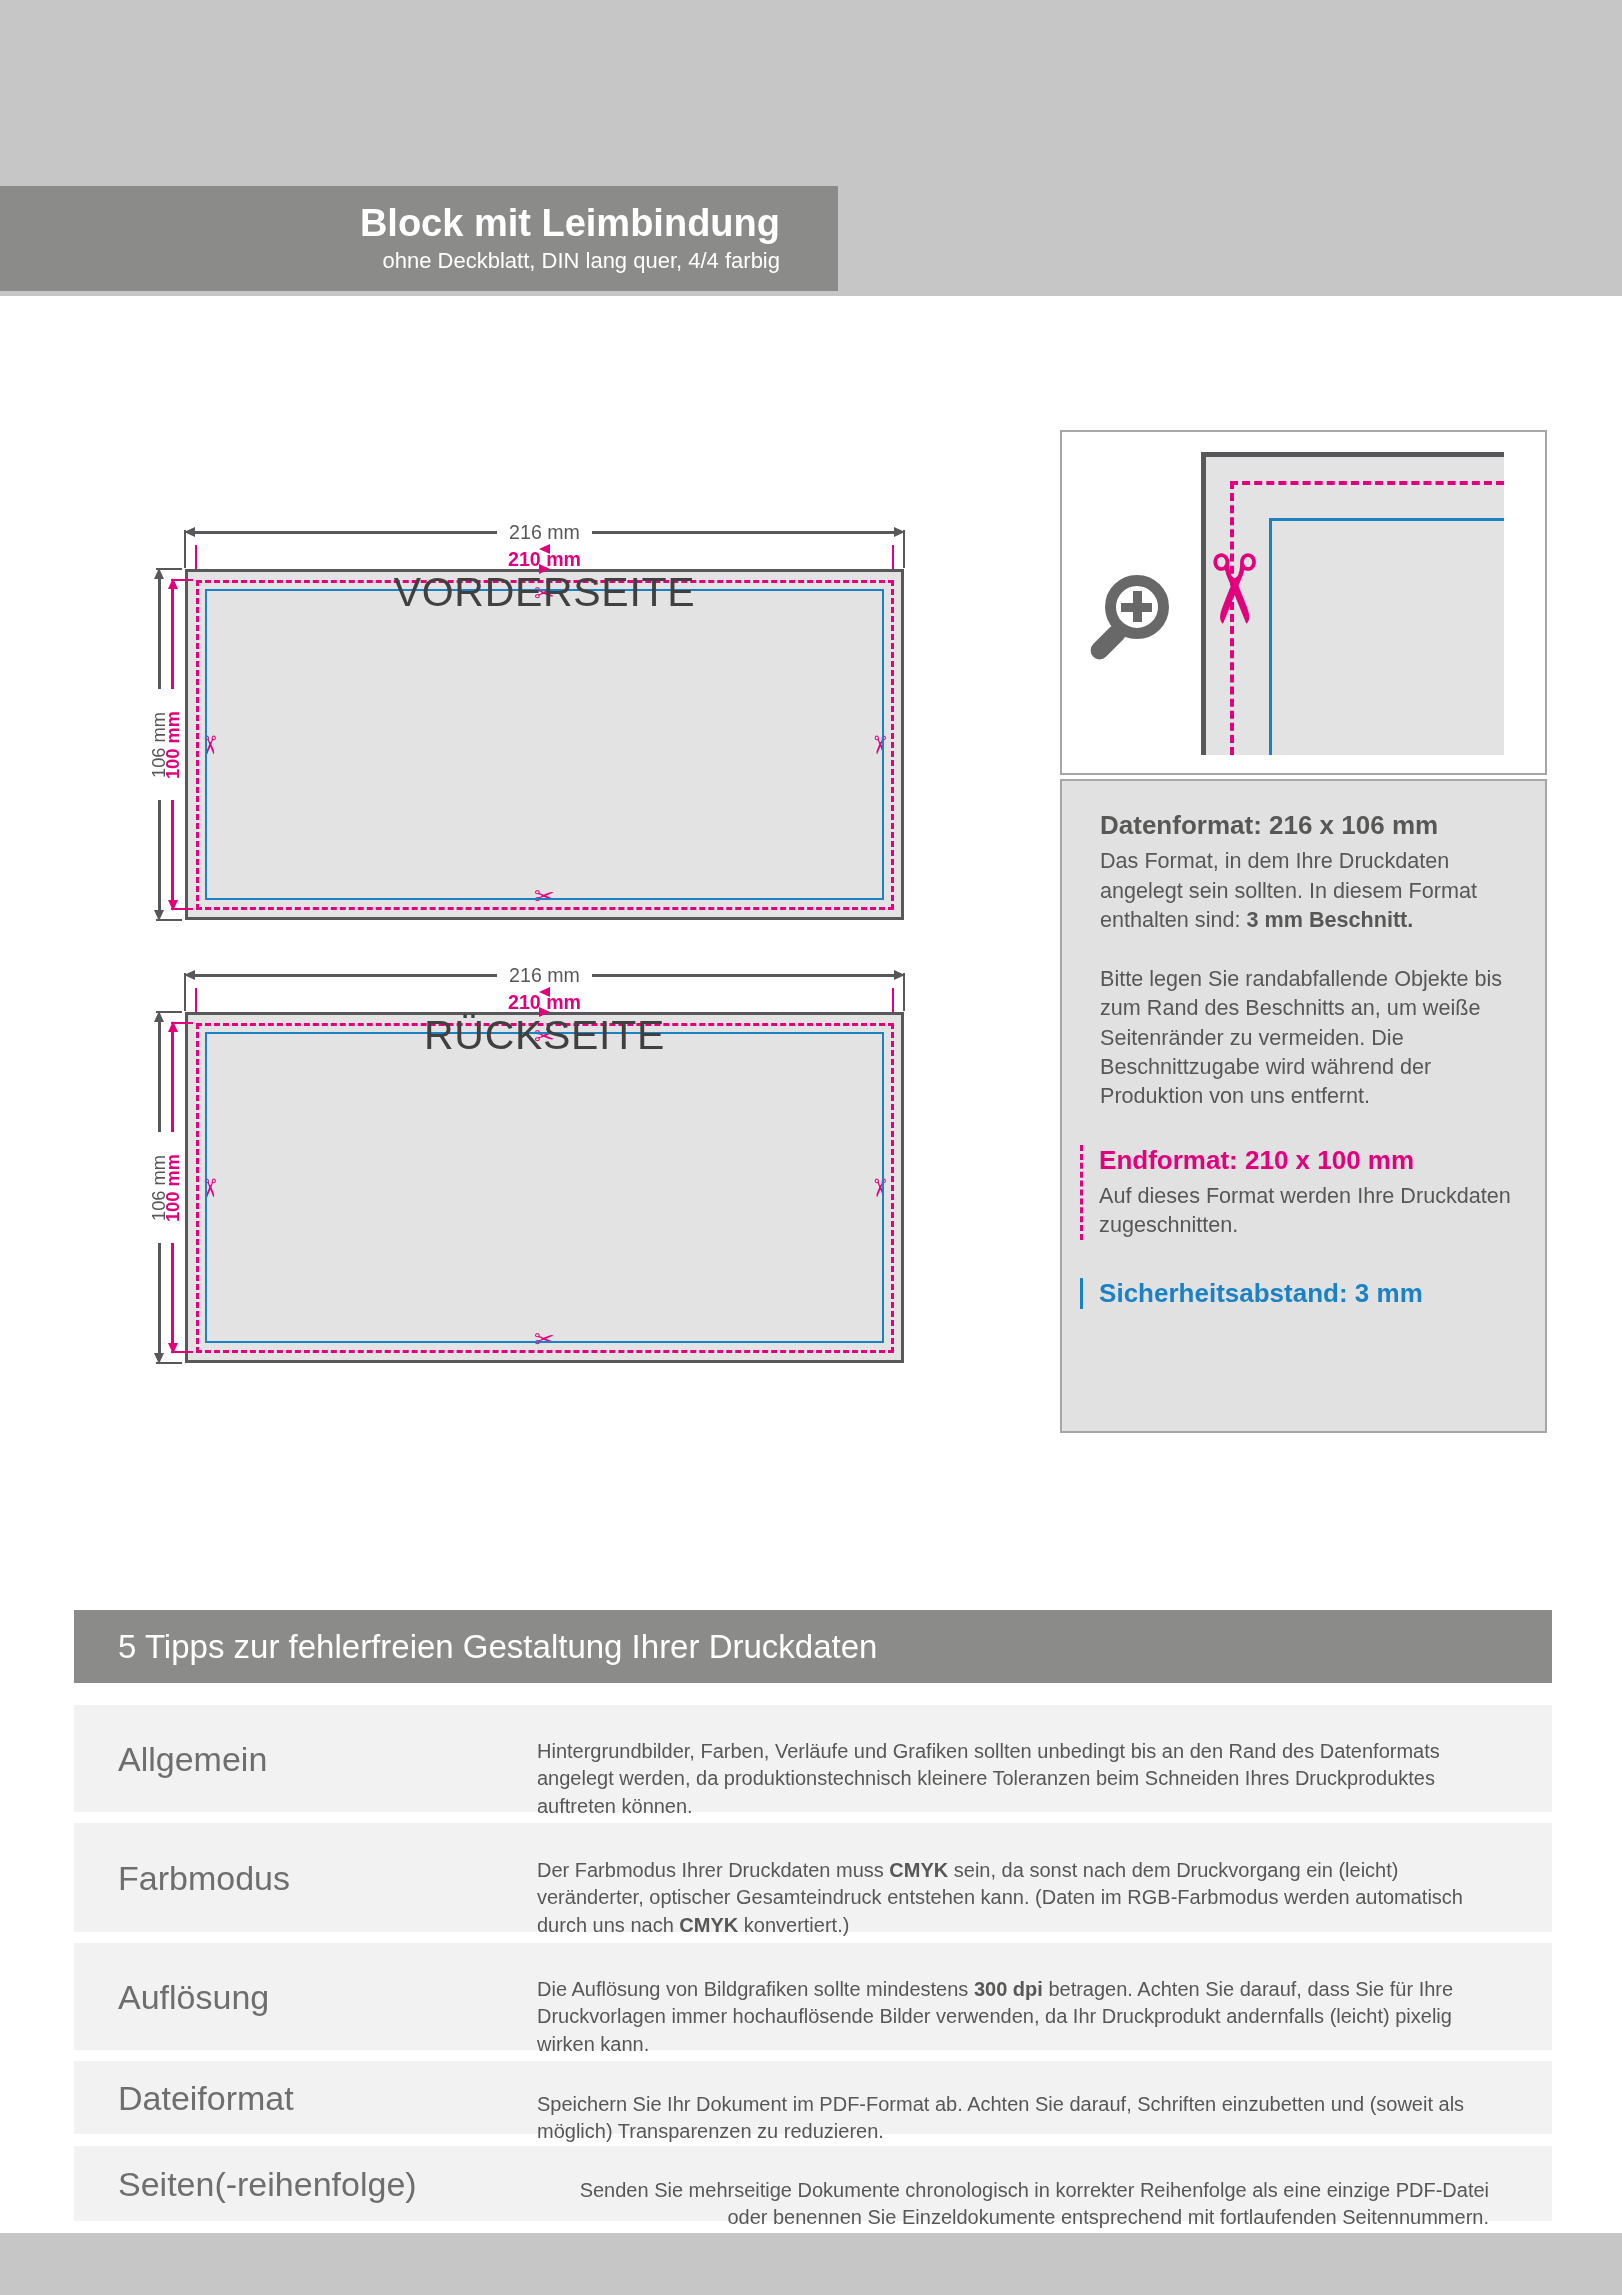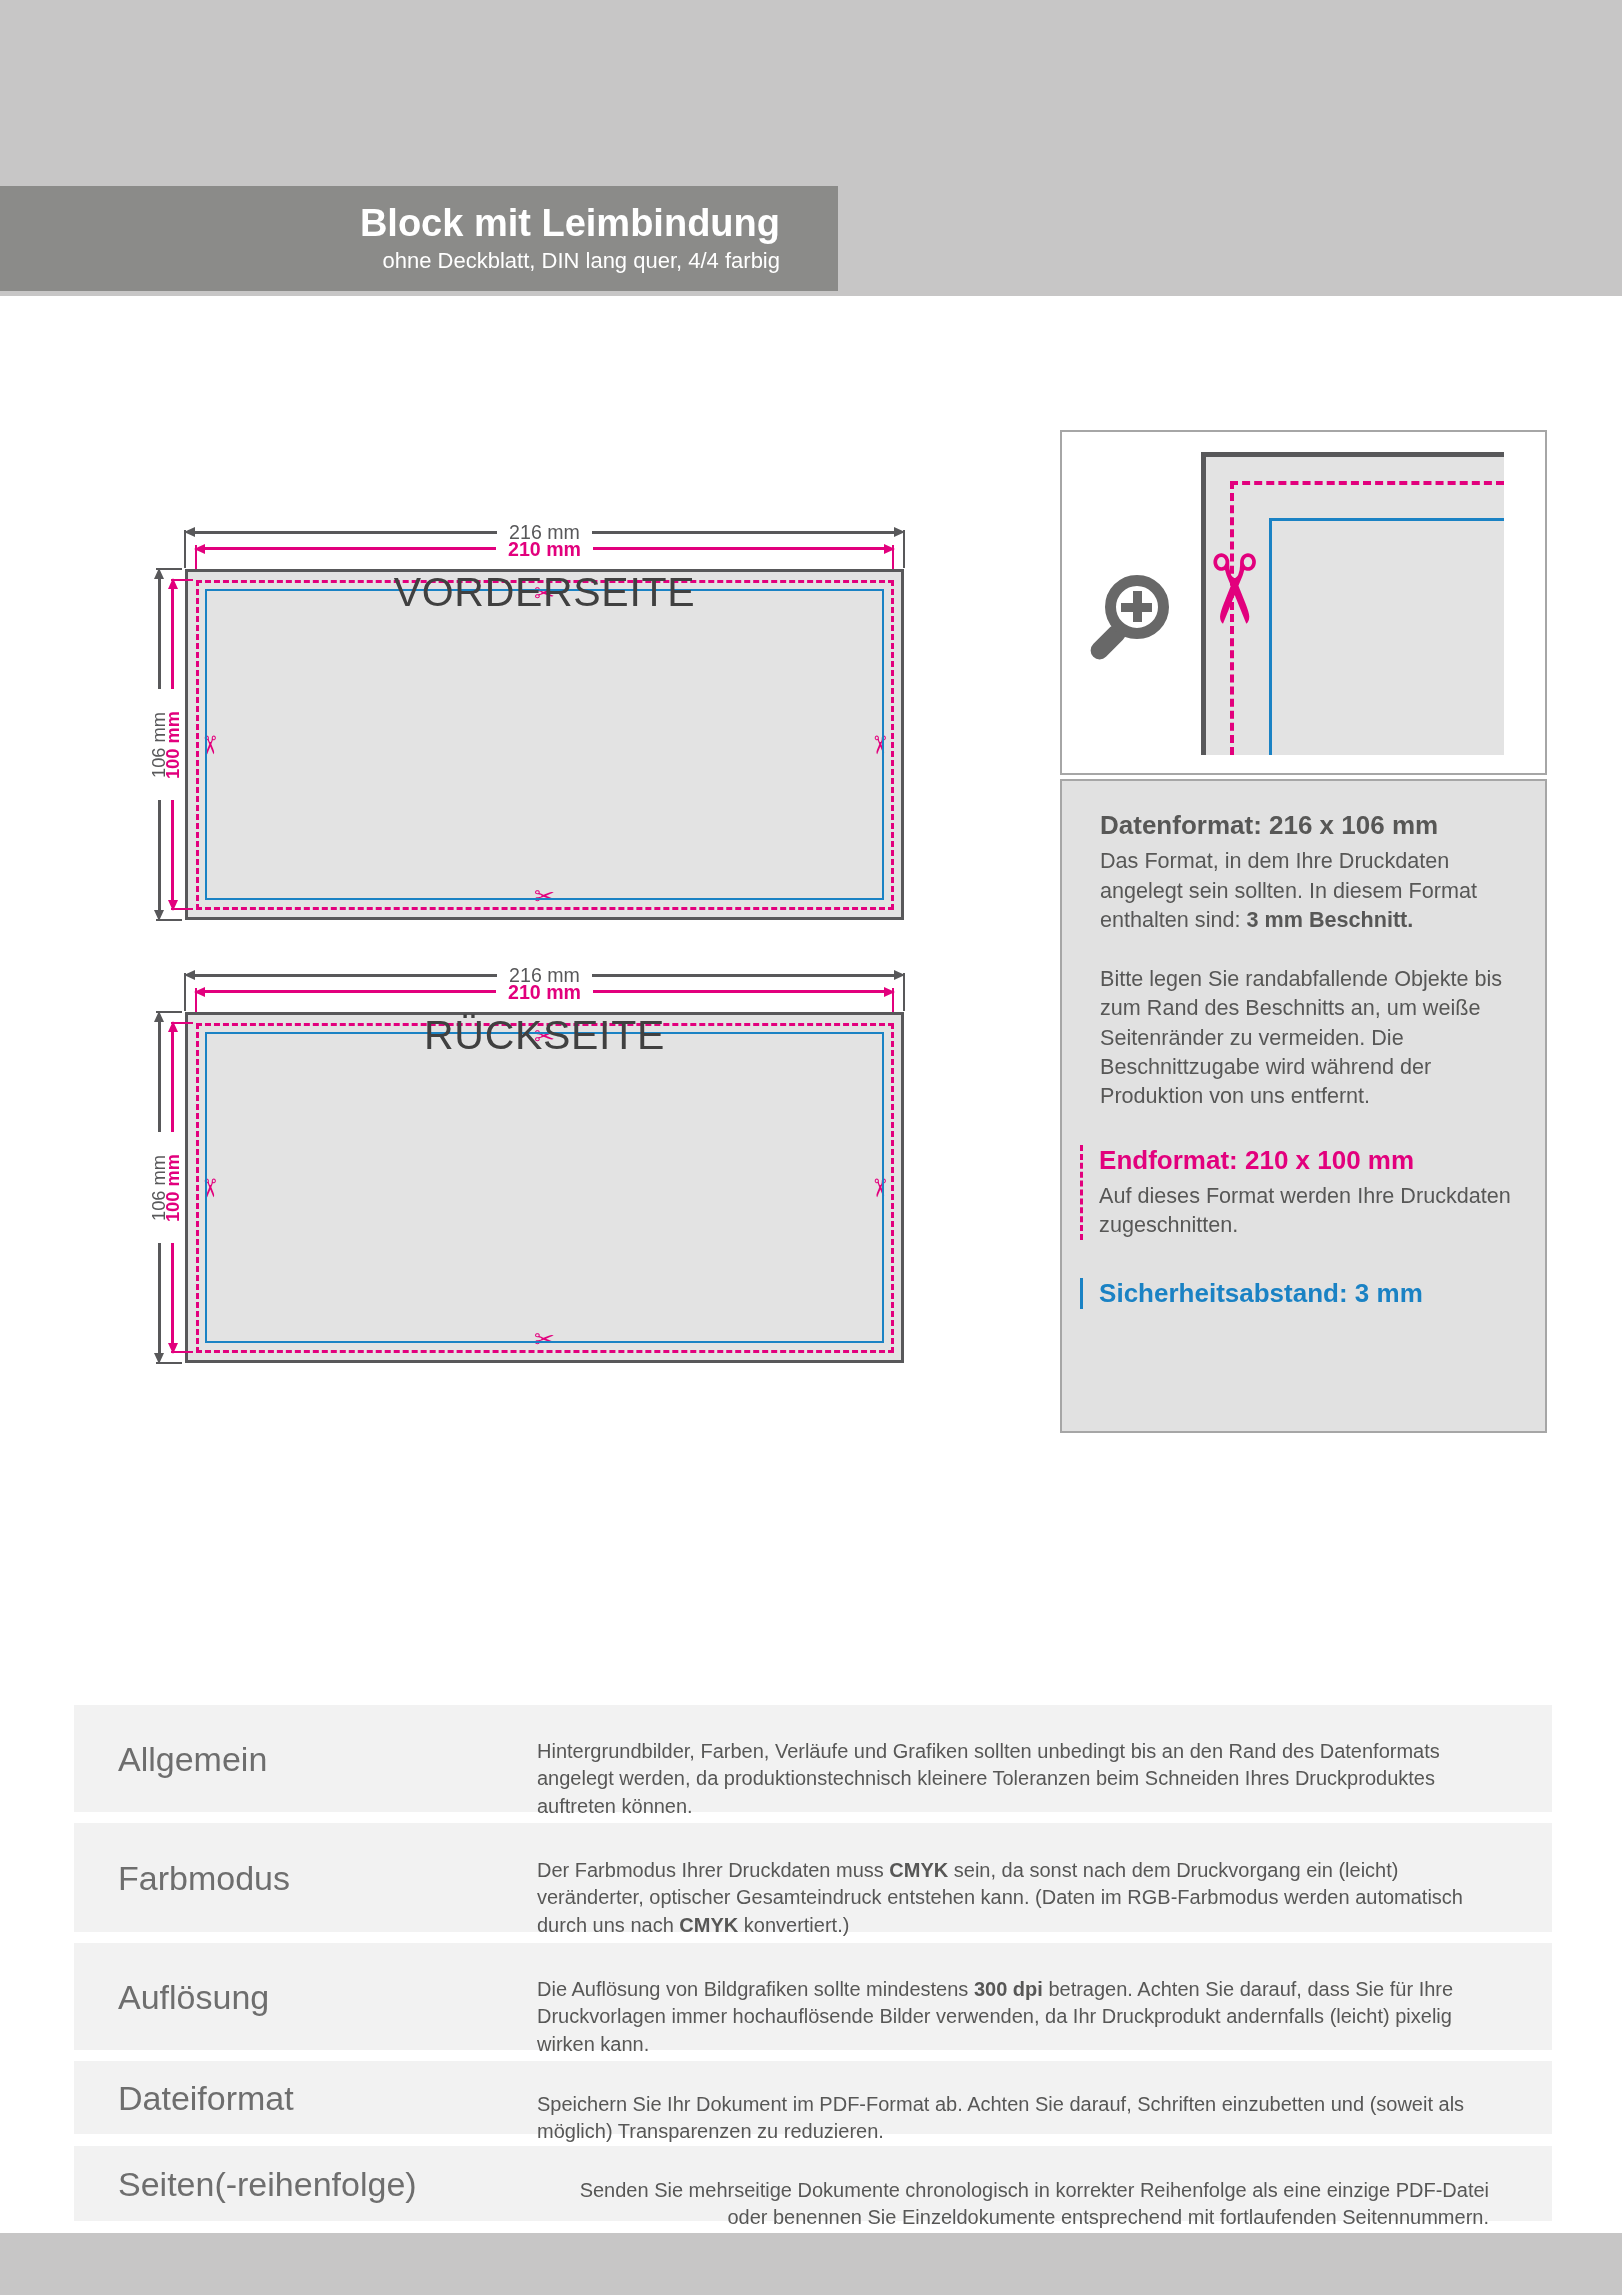--- a/index.html
+++ b/index.html
@@ -28,21 +28,21 @@
   .board .outer { position:absolute; inset:0; background:#e3e3e3; border:3.3px solid #58585a; box-sizing:border-box; }
   .board .bleed { position:absolute; inset:10.5px; border:3.3px dashed #e2007d; box-sizing:border-box; }
   .board .safe  { position:absolute; inset:20px; border:2.6px solid #1a82c4; box-sizing:border-box; }
   .board .side-label {
     position:absolute; inset:0; display:flex; align-items:flex-start; justify-content:center;
     font-size:41px; letter-spacing:0.7px; color:#404040;
   }
   .dim-gray { color:#58585a; } .dim-mag { color:#e2007d; font-weight:bold; }
   .hdim { position:absolute; height:10.5px; display:flex; align-items:center; }
   .hdim.outer-w { left:-1.3px; right:-1.3px; top:-42px; }
-  .hdim.inner-w { left:9.2px; right:9.2px; top:-25.5px; }
+  .hdim.inner-w { left:9.2px; right:9.2px; top:-25.5px;flex-direction:column; }
   .hdim .ln { flex:1; height:3.3px; background:currentColor; }
   .hdim .lab { padding:0 11.8px; font-size:19.6px; white-space:nowrap; line-height:10.5px; }
   .ar-l { width:0; height:0; border-top:5.9px solid transparent; border-bottom:5.9px solid transparent; border-right:11.8px solid currentColor; }
   .ar-r { width:0; height:0; border-top:5.9px solid transparent; border-bottom:5.9px solid transparent; border-left:11.8px solid currentColor; }
   .vdim { position:absolute; width:10.5px; display:flex; flex-direction:column; align-items:center; }
   .vdim.outer-h { top:-1.3px; bottom:-1.3px; left:-31px; }
   .vdim.inner-h { top:9.2px; bottom:9.2px; left:-17.7px; }
   .vdim .ln { flex:1; width:3.3px; background:currentColor; }
   .vdim .labwrap { height:111px; width:10.5px; position:relative; }
   .vdim .lab { position:absolute; left:50%; top:50%; transform:translate(-50%,-50%) rotate(-90deg); font-size:18.3px; white-space:nowrap; }
@@ -251,20 +251,23 @@
     <p class="ip-p">Bitte legen Sie randabfallende Objekte bis zum Rand des Beschnitts an, um weiße Seitenränder zu vermeiden. Die Beschnittzugabe wird während der Produktion von uns entfernt.</p>
     <div class="ip-sec endf">
       <h2 class="ip-h mag">Endformat: 210 x 100 mm</h2>
       <p class="ip-p">Auf dieses Format werden Ihre Druckdaten zugeschnitten.</p>
     </div>
     <div class="ip-sec safe">
       <h2 class="ip-h blu">Sicherheitsabstand: 3 mm</h2>
     </div>
   </div>
 
+  <div class="tips-band">
+    <span class="tips-title">5 Tipps zur fehlerfreien Gestaltung Ihrer Druckdaten</span>
+  </div>
 
   <div class="tip-row" id="row-1">
     <span class="tip-label">Allgemein</span>
     <p class="tip-text"><span>Hintergrundbilder, Farben, Verläufe und Grafiken sollten unbedingt bis an den Rand des Datenformats angelegt werden, da produktionstechnisch kleinere Toleranzen beim Schneiden Ihres Druckproduktes auftreten können.</span></p>
   </div>
   <div class="tip-row" id="row-2">
     <span class="tip-label">Farbmodus</span>
     <p class="tip-text"><span>Der Farbmodus Ihrer Druckdaten muss </span><b>CMYK</b><span> sein, da sonst nach dem Druckvorgang ein (leicht) veränderter, optischer Gesamteindruck entstehen kann. (Daten im RGB-Farbmodus werden automatisch durch uns nach </span><b>CMYK</b><span> konvertiert.)</span></p>
   </div>
   <div class="tip-row" id="row-3">

